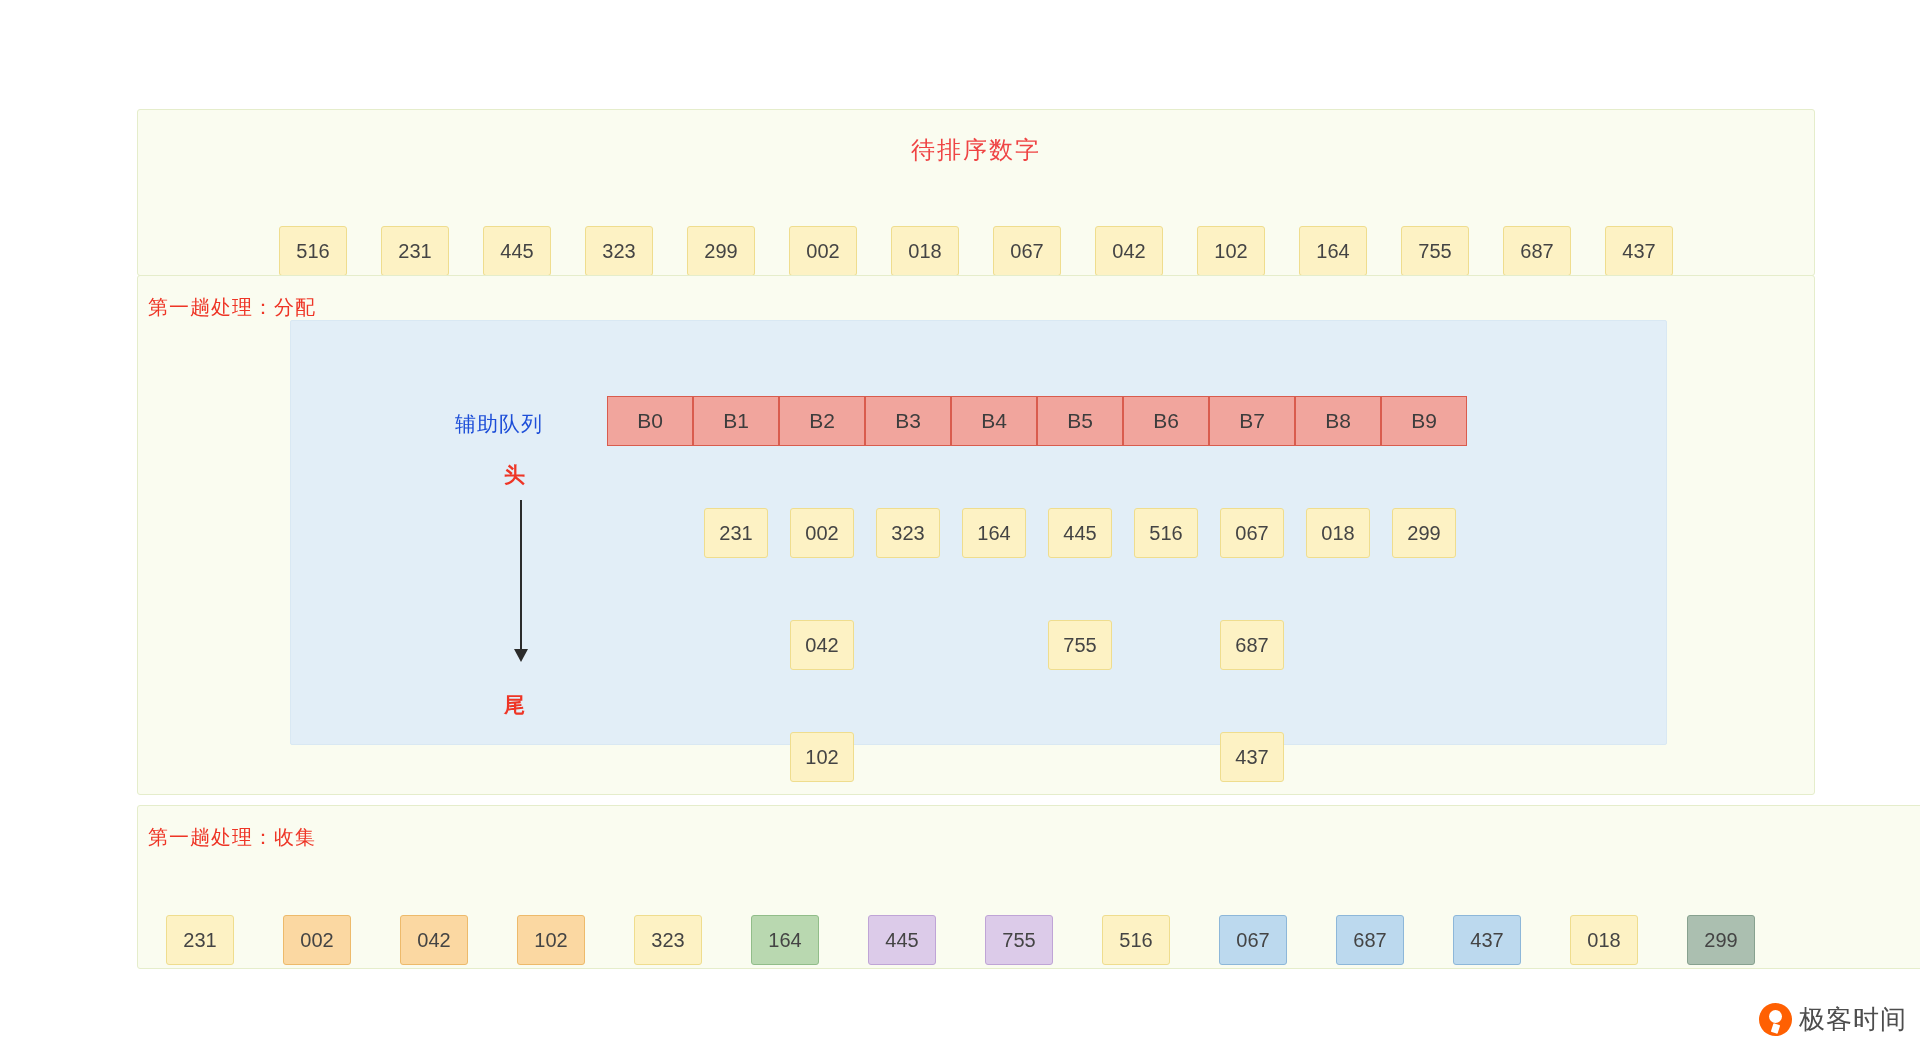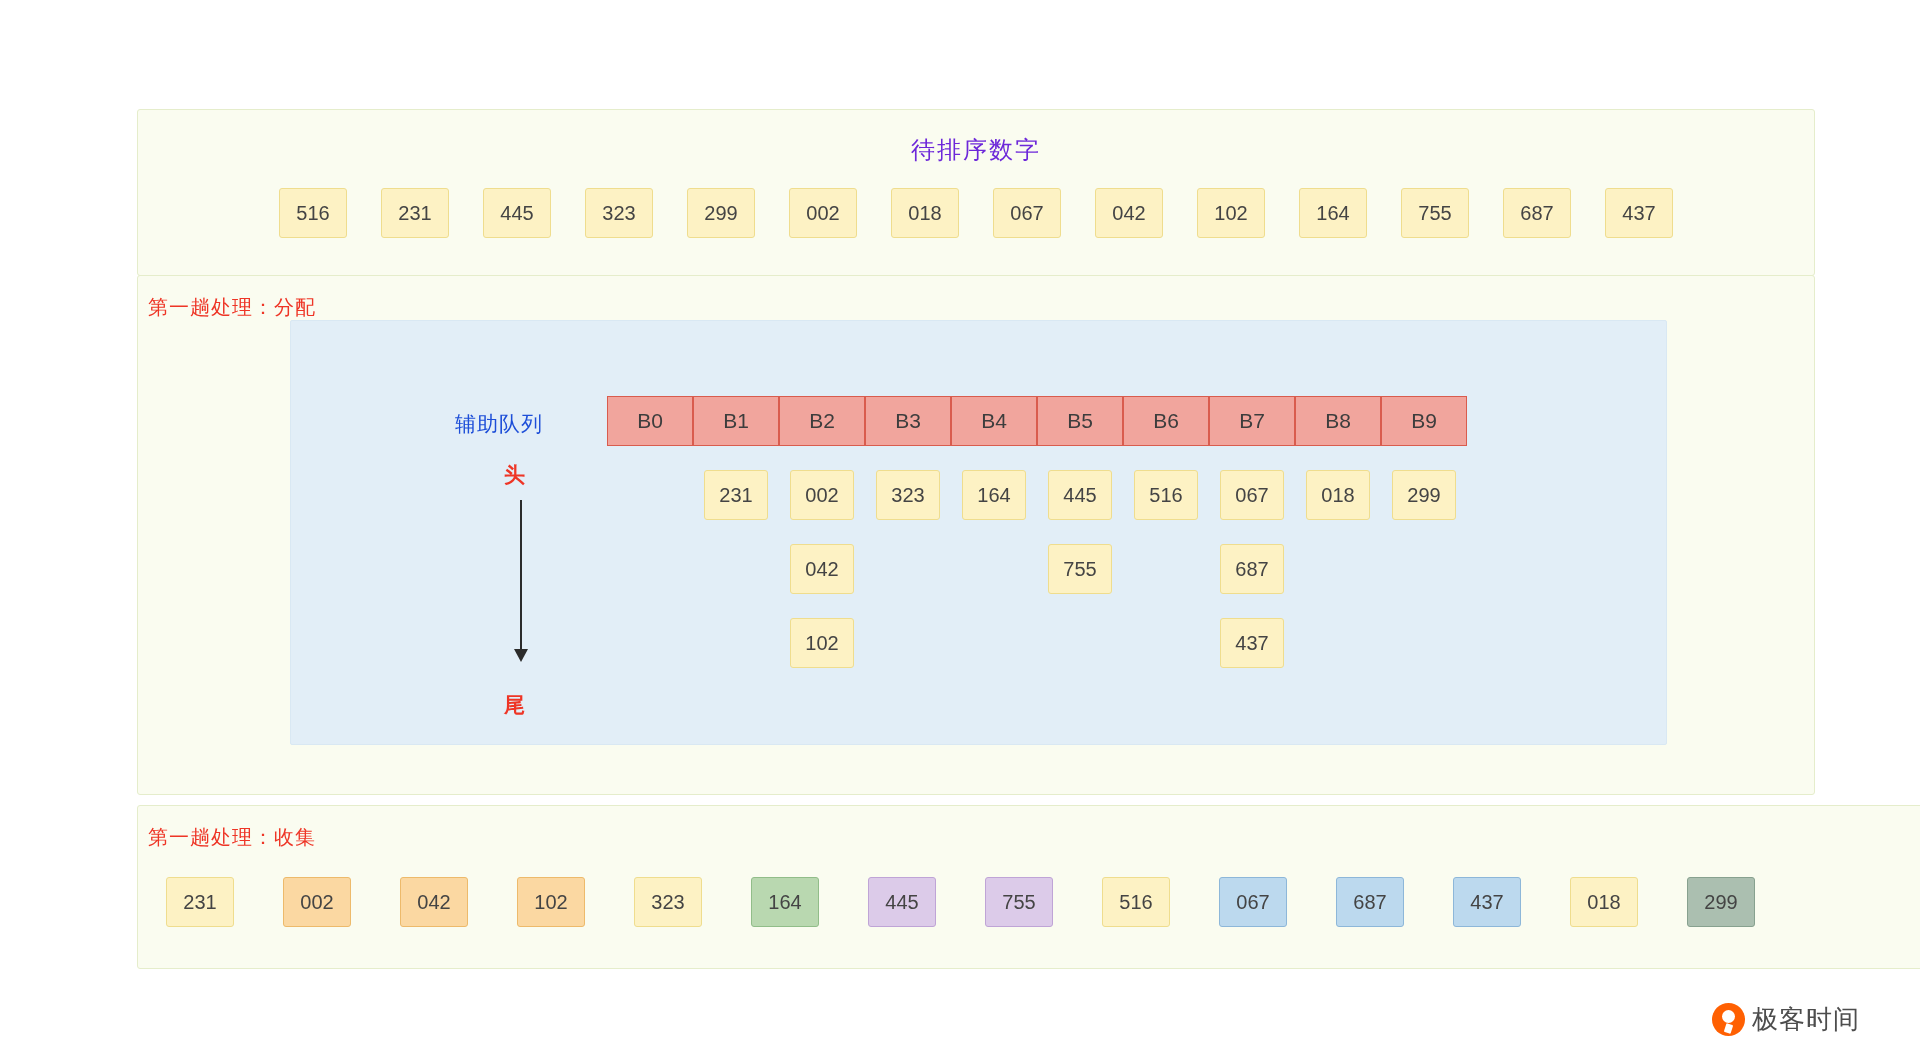--- a/index.html
+++ b/index.html
@@ -5,26 +5,26 @@
   * { margin:0; padding:0; box-sizing:border-box; }
   html,body { background:#ffffff; }
   body { font-family:"Liberation Sans","DejaVu Sans",sans-serif; }
   .canvas { position:relative; width:1920px; height:1054px; background:#ffffff; overflow:hidden; }
 
   .panel { position:absolute; background:#fafcf0; border:1px solid #e5edcb; border-radius:3px; }
   .top-panel    { left:137px; top:109px;  width:1678px; height:167px; }
   .mid-panel    { left:137px; top:275px;  width:1678px; height:520px; }
   .bottom-panel { left:137px; top:805px;  width:1889px; height:164px; }
 
-  .section-title { text-align:center; padding-top:24px; font-size:24px; color:#6d28d9; font-weight:500; letter-spacing:2px; }
+  .section-title { text-align:center; padding-top:24px; font-size:24px; color:#ef4444; font-weight:500; letter-spacing:2px; }
 
   .num-row { display:flex; justify-content:center; gap:34px; margin-top:22px; }
 
   .box { width:68px; height:50px; display:flex; align-items:center; justify-content:center;
-         font-size:20px; color:#444; border-radius:3px; }
+         font-size:20px; color:#444; border-radius:3px;margin-top:38px; }
   .box.yellow { background:#fdf2c4; border:1px solid #efdd8e; }
   .box.orange { background:#fbd8a2; border:1px solid #edba6b; }
   .box.green  { background:#b9d8b0; border:1px solid #91bd89; }
   .box.purple { background:#dccbe9; border:1px solid #bfa4d6; }
   .box.blue   { background:#bcd9ee; border:1px solid #8db7d9; }
   .box.gray   { background:#abbfb0; border:1px solid #87a18f; }
 
   .phase-label { position:absolute; left:10px; top:18px; color:#ee3526; font-size:20px; font-weight:normal; letter-spacing:1px; }
 
   .blue-panel { position:absolute; left:152px; top:44px; width:1377px; height:425px;
@@ -42,21 +42,21 @@
   .bucket-row { position:absolute; left:316px; top:75px; display:flex; }
   .bucket { width:86px; height:50px; display:flex; align-items:center; justify-content:center;
             background:#f1a59d; border:1px solid #d95c4e; font-size:21px; color:#3d3d3d;text-align:center; }
 
   .value-rows { position:absolute; left:316px; top:149px; }
   .grid-row { display:grid; grid-template-columns:repeat(10,86px); margin-bottom:24px; }
   .grid-row .box { width:64px; height:50px; justify-self:center; }
 
   .collect-row { position:absolute; left:28px; top:71px; display:flex; gap:49px; }
 
-  .logo { position:absolute; left:1712px; top:1002px; display:flex; align-items:center; gap:7px; }
+  .logo { position:absolute; left:1759px; top:1002px; display:flex; align-items:center; gap:7px; }
   .logo-icon { position:relative; width:33px; height:33px; border-radius:50%; background:#ff6002; flex:0 0 auto; }
   .logo-icon::before { content:""; position:absolute; left:10px; top:7px; width:13px; height:13px;
                        border-radius:50%; background:#ffffff; }
   .logo-icon::after { content:""; position:absolute; left:13px; top:21px; width:7px; height:9px;
                       background:#ffffff; border-radius:1px; transform:rotate(18deg); }
   .logo-text { font-size:26px; color:#4d4d4d; font-weight:500; letter-spacing:1px; }
 </style>
 </head>
 <body>
 

